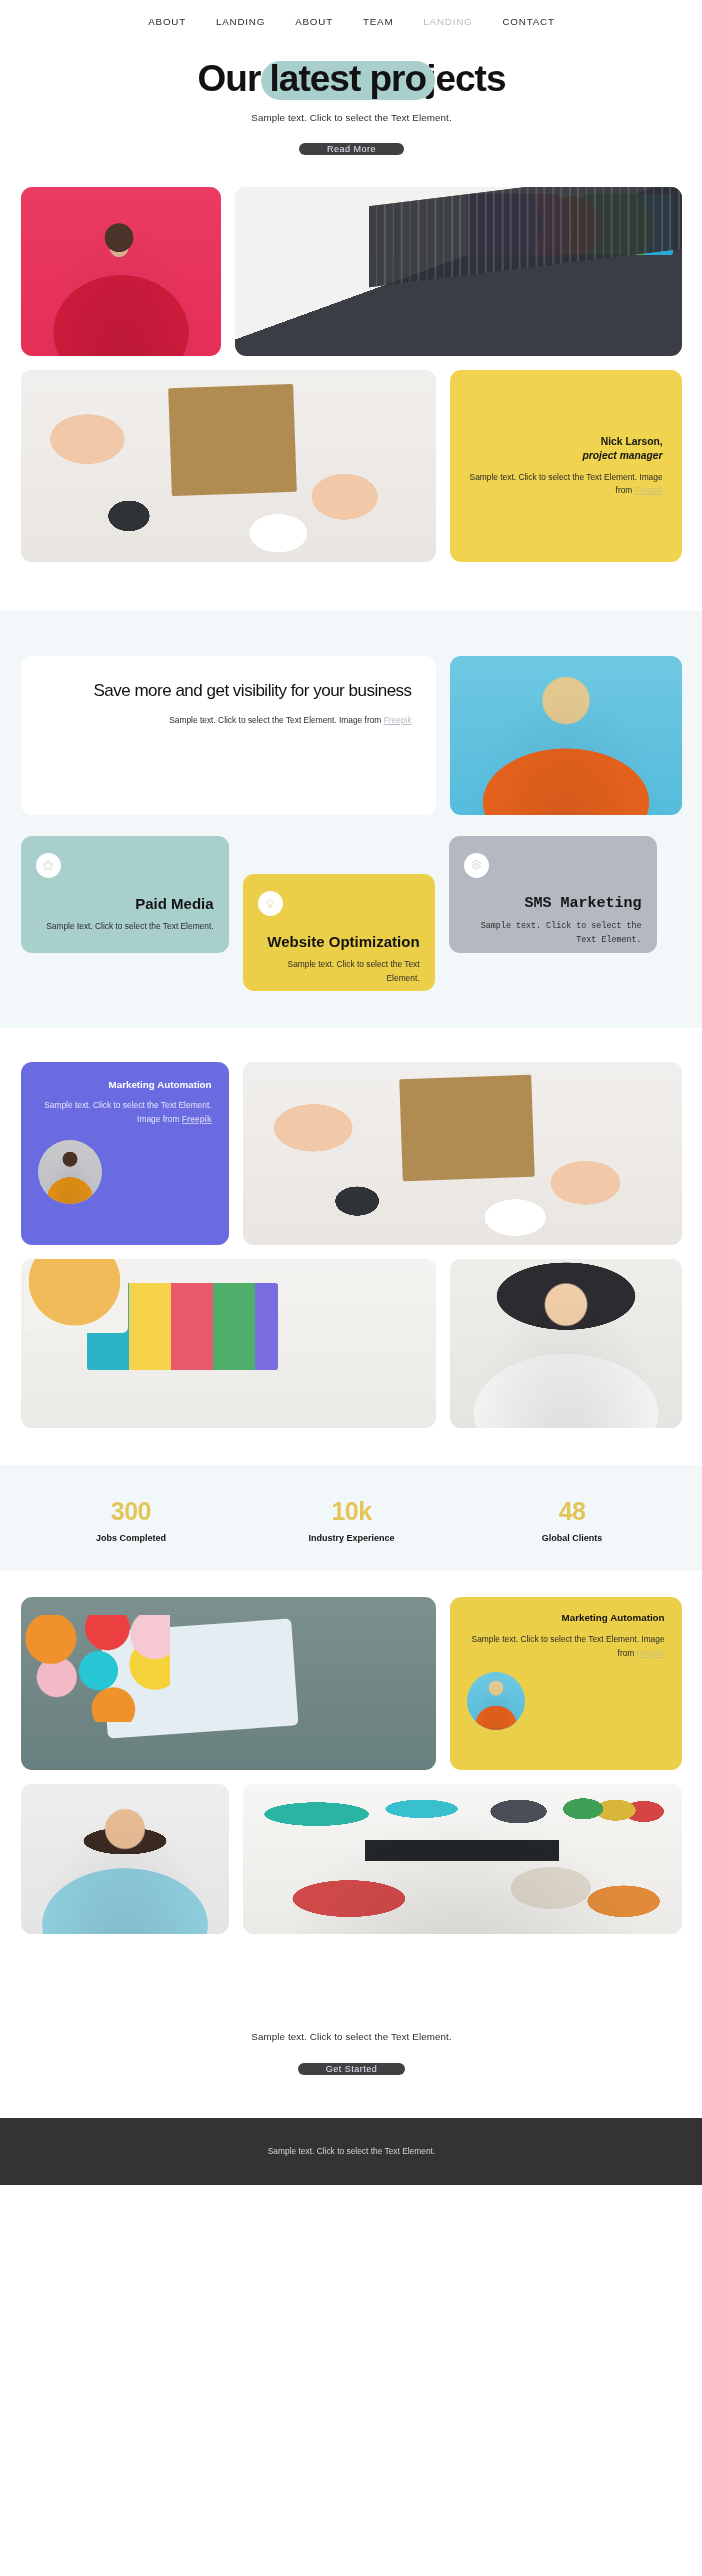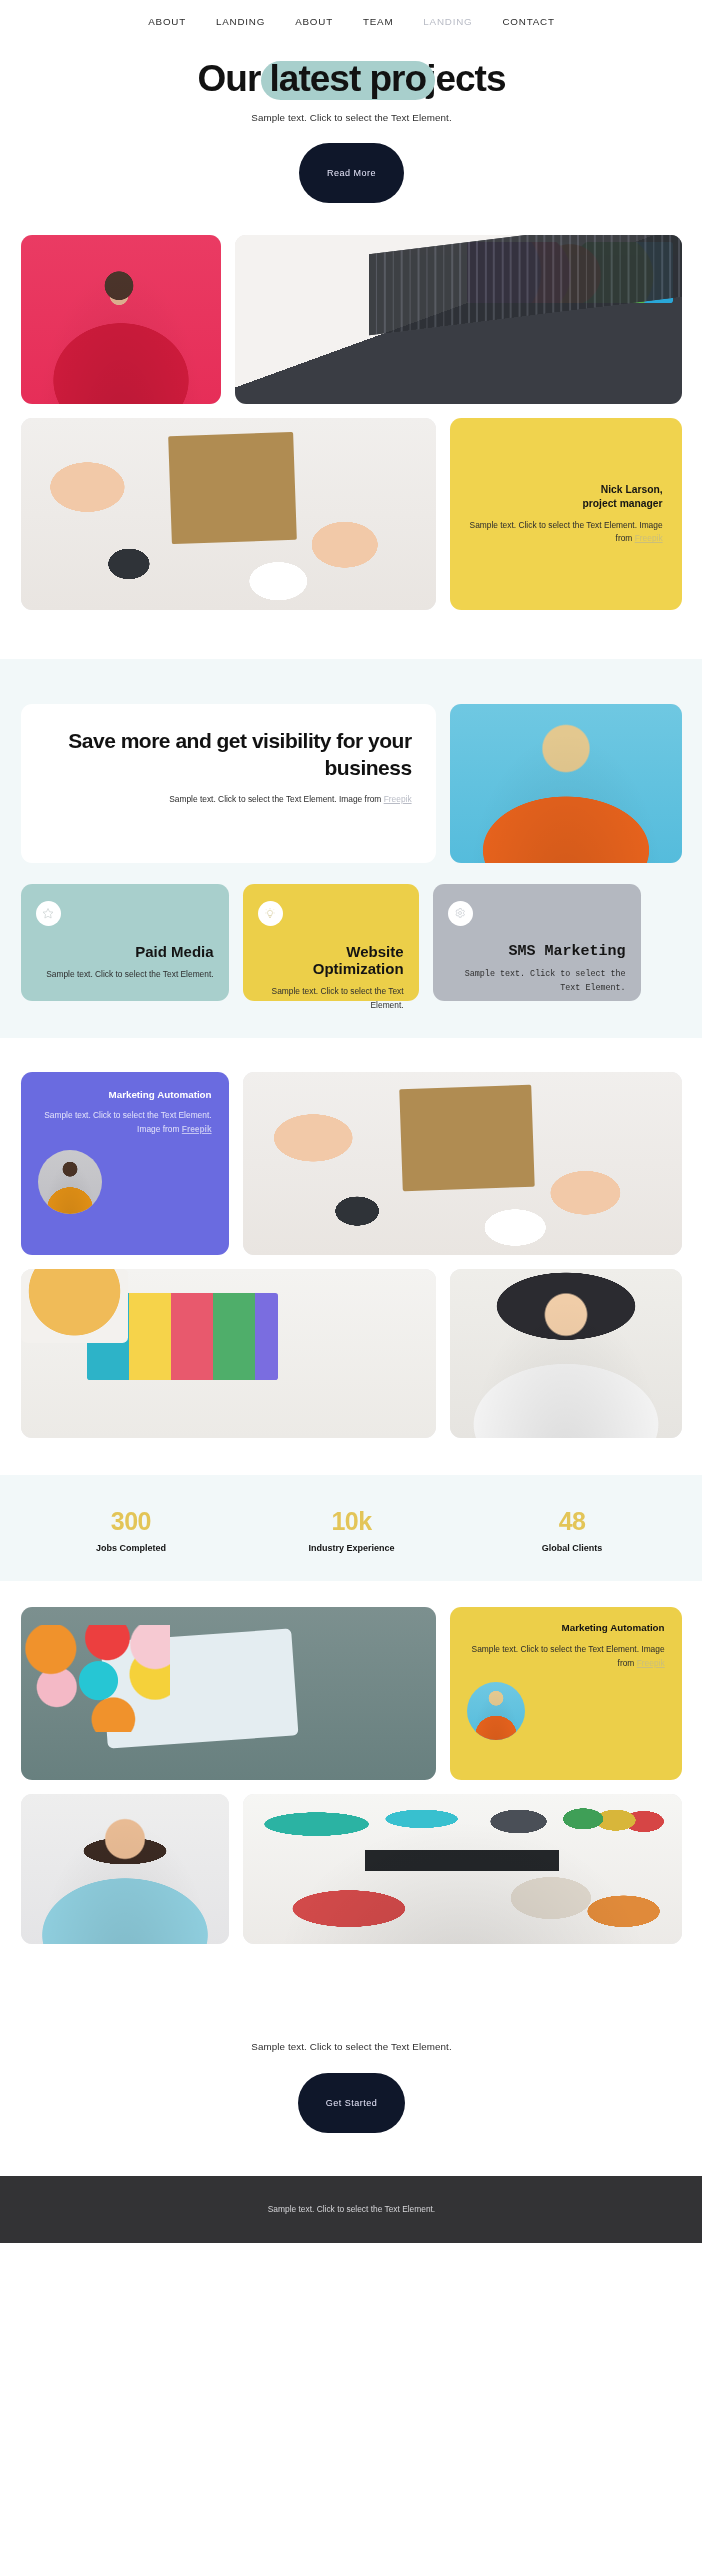--- a/index.html
+++ b/index.html
@@ -58,25 +58,25 @@
   }
   .hero-sub {
     margin-top: 12px;
     font-size: 9.8px;
     color: #2e2e2e;
     letter-spacing: 0.1px;
   }
   .btn-primary {
     display: inline-block;
     margin-top: 20.6px;
-    background: #0f172a;
+    background: #404040;
     color: #e7e7fb;
     border: none;
     border-radius: 37px;
-    padding: 25px 28px;
+    padding: 1px 28px;
     font-size: 9px;
     letter-spacing: 0.5px;
     font-family: "Liberation Sans", sans-serif;
     cursor: pointer;
   }
 
   
   .row { display: flex; gap: 14px; padding: 0 20.6px; text-align: right; }
   .tile {
     border-radius: 11.2px;
@@ -200,33 +200,33 @@
   }
 
   
   .card-yellow { background: #f0d34e; border-radius: 11.2px; }
   .card-teal   { background: #a8cfcc; border-radius: 11.2px; }
   .card-gray   { background: #b4b8c0; border-radius: 11.2px; font-family: Liberation Mono, monospace; }
   .card-purple { background: #6a6be0; border-radius: 11.2px; }
   .card-white  { background: #ffffff; border-radius: 11.2px; }
 
   .tm-name { font-size: 10.3px; font-weight: 700; line-height: 1.35; color:#141414; }
-  .tm-role { font-size: 10.3px; font-weight: 700; line-height: 1.35; color:#141414; }
+  .tm-role { font-size: 10.3px; font-weight: 700; font-style: italic; line-height: 1.35; color:#141414; }
   .tm-body { margin-top: 8.4px; font-size: 8.4px; line-height: 1.6; color:#2b2b2b; }
   .link-muted { color: #cbbf7a; }
   .link-muted-p { color: #c3c4f2; font-weight: 700; }
   .link-muted-g { color: #b9bcc6; }
 
   
   .sec-light { background: #f2f8f9; }
   .sec-white { background: #ffffff; }
   .sec-dark  { background: #333335; }
 
   
-  .feat-head { font-size: 21px; line-height: 1.25; font-weight: 700; letter-spacing: -0.5px; color:#121212; }
+  .feat-head { font-size: 17px; line-height: 1.25; font-weight: 400; letter-spacing: -0.5px; color:#121212; }
   .feat-sub  { margin-top: 13px; font-size: 8.4px; color:#2b2b2b; }
 
   
   .svc { border-radius: 11.2px; padding: 17px 15px 20.6px; }
   .svc-ic {
     width: 25px; height: 25px; border-radius: 50%;
     background: #ffffff;
     display: flex; align-items: center; justify-content: center;
     margin-bottom: 17px;
   }
@@ -303,21 +303,21 @@
     <div class="row">
       <div class="svc card-teal" style="width:208px;height:117px;">
         <div class="svc-ic">
           <svg width="12" height="12" viewBox="0 0 24 24" fill="none" stroke="#cfd6d6" stroke-width="1.6">
               <polygon points="12,3 15,9.5 22,10.3 17,15 18.3,22 12,18.6 5.7,22 7,15 2,10.3 9,9.5"></polygon>
             </svg>
         </div>
         <div class="svc-t">Paid Media</div>
         <div class="svc-b">Sample text. Click to select the Text Element.</div>
       </div>
-      <div class="svc" style="width:176px;height:117px;background:#eccf49;">
+      <div class="svc" style="width:192px;height:117px;background:#eccf49;margin-top:38px;">
         <div class="svc-ic">
           <svg width="12" height="12" viewBox="0 0 24 24" fill="none" stroke="#ded6b0" stroke-width="1.6">
               <path d="M9 18h6M10 21h4M12 2v1.5M4.6 5.2l1 1M19.4 5.2l-1 1M3 12h1.5M19.5 12H21"></path>
               <path d="M8 14.5A5 5 0 1 1 16 14.5c-.6.8-1 1.6-1 2.5H9c0-.9-.4-1.7-1-2.5z"></path>
             </svg>
         </div>
         <div class="svc-t">Website Optimization</div>
         <div class="svc-b">Sample text. Click to select the Text Element.</div>
       </div>
       <div class="svc card-gray" style="width:208px;height:117px;">

